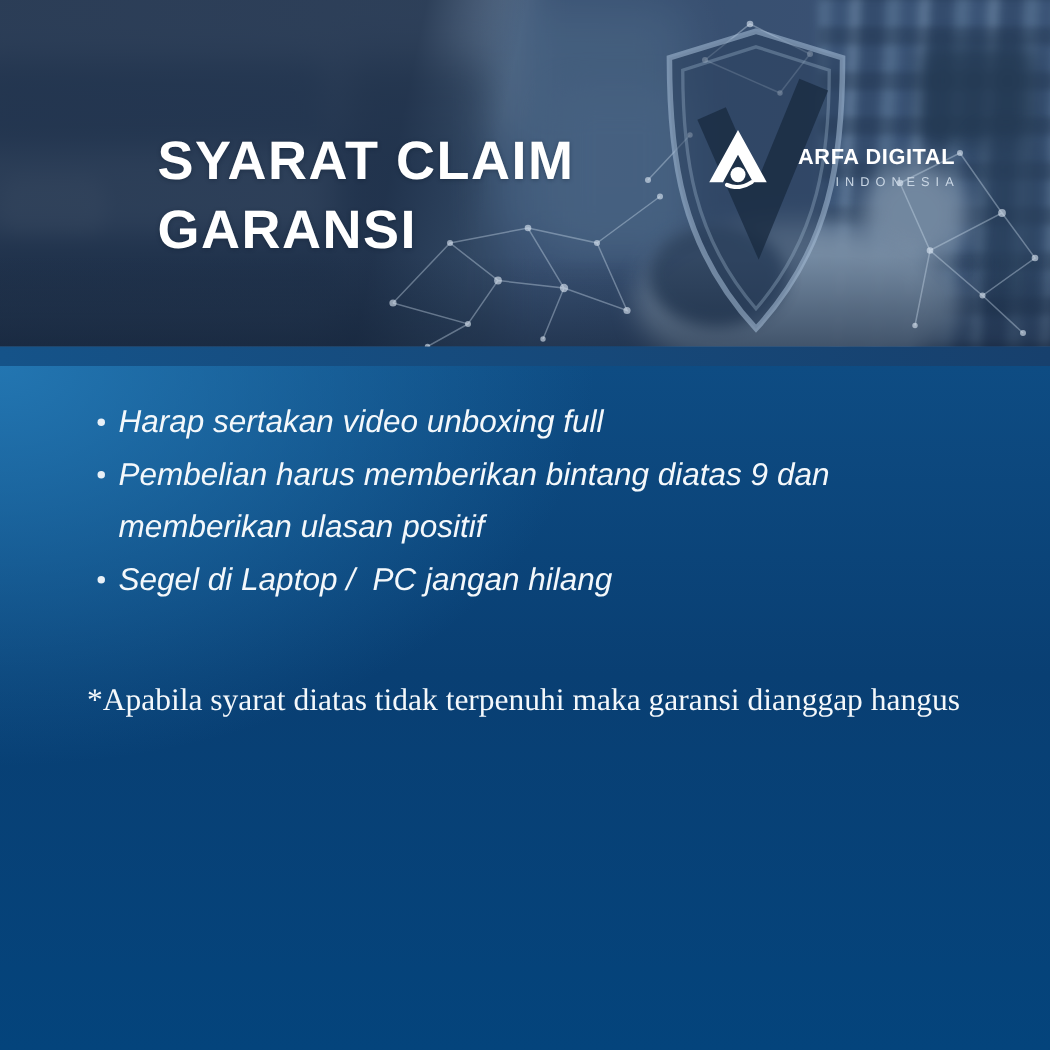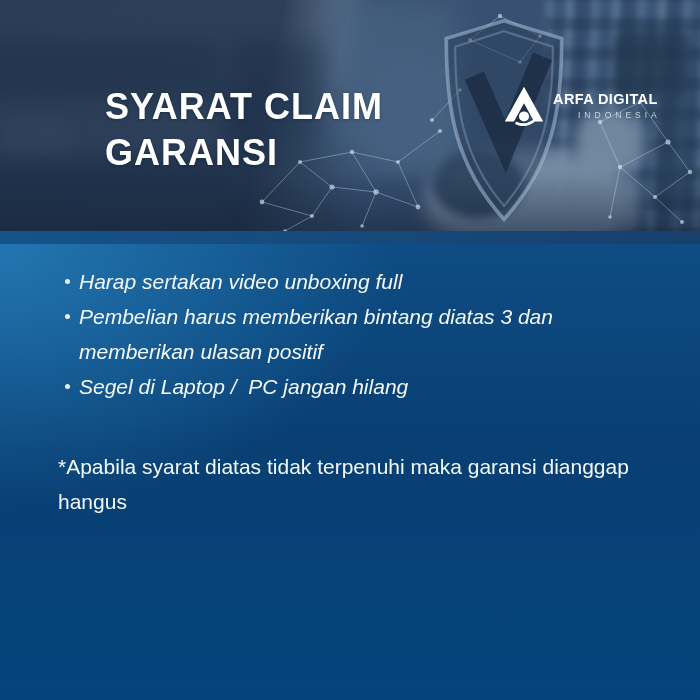--- a/index.html
+++ b/index.html
@@ -35,21 +35,21 @@
   .hero-tint{
     position:absolute;inset:0;z-index:3;
     background:
       linear-gradient(to top,rgba(15,30,52,.5) 0%,rgba(15,30,52,0) 26%),
       linear-gradient(102deg,rgba(28,45,70,.78) 0%,rgba(28,45,70,.74) 38%,rgba(28,45,70,0) 47%),
       rgba(45,72,106,.30);
   }
   .constellation{position:absolute;inset:0;z-index:4;}
   .shield-emblem{position:absolute;left:430px;top:6px;width:148px;height:228px;z-index:4;}
   
-  .logo{position:absolute;left:502px;top:84px;z-index:6;display:flex;align-items:center;gap:4px;}
+  .logo{position:absolute;left:470px;top:84px;z-index:6;display:flex;align-items:flex-end;gap:15px;}
   .logo-mark{width:44px;height:42px;flex:none;}
   .logo-text{display:flex;flex-direction:column;align-items:center;}
   .logo-name{color:#ffffff;font-size:14.5px;font-weight:700;letter-spacing:.4px;white-space:nowrap;}
   .logo-sub{color:#c9d6e4;font-size:8.5px;letter-spacing:4px;margin-top:3px;white-space:nowrap;padding-left:28px;}
   
   .hero-title{
     position:absolute;left:74px;top:84px;z-index:6;color:#ffffff;
     font-size:36px;font-weight:800;line-height:46px;letter-spacing:1px;
     text-shadow:0 1px 3px rgba(10,22,40,.35);
     margin-left:31px;
@@ -65,21 +65,21 @@
     box-sizing:border-box;padding:20px 36px 0 58px;
     background:
       radial-gradient(ellipse 640px 430px at 0% 0%,rgba(37,122,182,.9) 0%,rgba(37,122,182,0) 62%),
       linear-gradient(to bottom,#0e4c83 0%,#093f73 45%,#04447c 100%);
     color:#f4f8fb;
   }
   .terms{list-style:none;margin:0;padding:0;font-size:21px;line-height:35px;font-style:italic;}
   .term{display:flex;align-items:flex-start;}
   .dot{width:5px;height:5px;border-radius:50%;background:#e8f0f7;margin:15px 9px 0 7px;flex:none;}
   .term-text{white-space:pre-wrap;}
-  .footnote{margin:45px 0 0 0;font-size:21px;line-height:35px;}
+  .footnote{margin:45px 0 0 0;font-size:21px;line-height:35px;font-family:Liberation Serif, serif;}
 </style>
 </head>
 <body>
 
 <div class="canvas">
 
   <div class="hero">
 
     <div>
       <div class="blob b-roof"></div>
@@ -164,21 +164,21 @@
   <div class="divider"></div>
 
   <div class="body-sec">
     <ul class="terms">
       <li class="term">
         <span class="dot"></span>
         <span class="term-text">Harap sertakan video unboxing full</span>
       </li>
       <li class="term">
         <span class="dot"></span>
-        <span class="term-text">Pembelian harus memberikan bintang diatas 3 dan memberikan ulasan positif</span>
+        <span class="term-text">Pembelian harus memberikan bintang diatas 9 dan memberikan ulasan positif</span>
       </li>
       <li class="term">
         <span class="dot"></span>
         <span class="term-text">Segel di Laptop /  PC jangan hilang</span>
       </li>
     </ul>
     <p class="footnote">*Apabila syarat diatas tidak terpenuhi maka garansi dianggap hangus</p>
   </div>
 
 </div>

